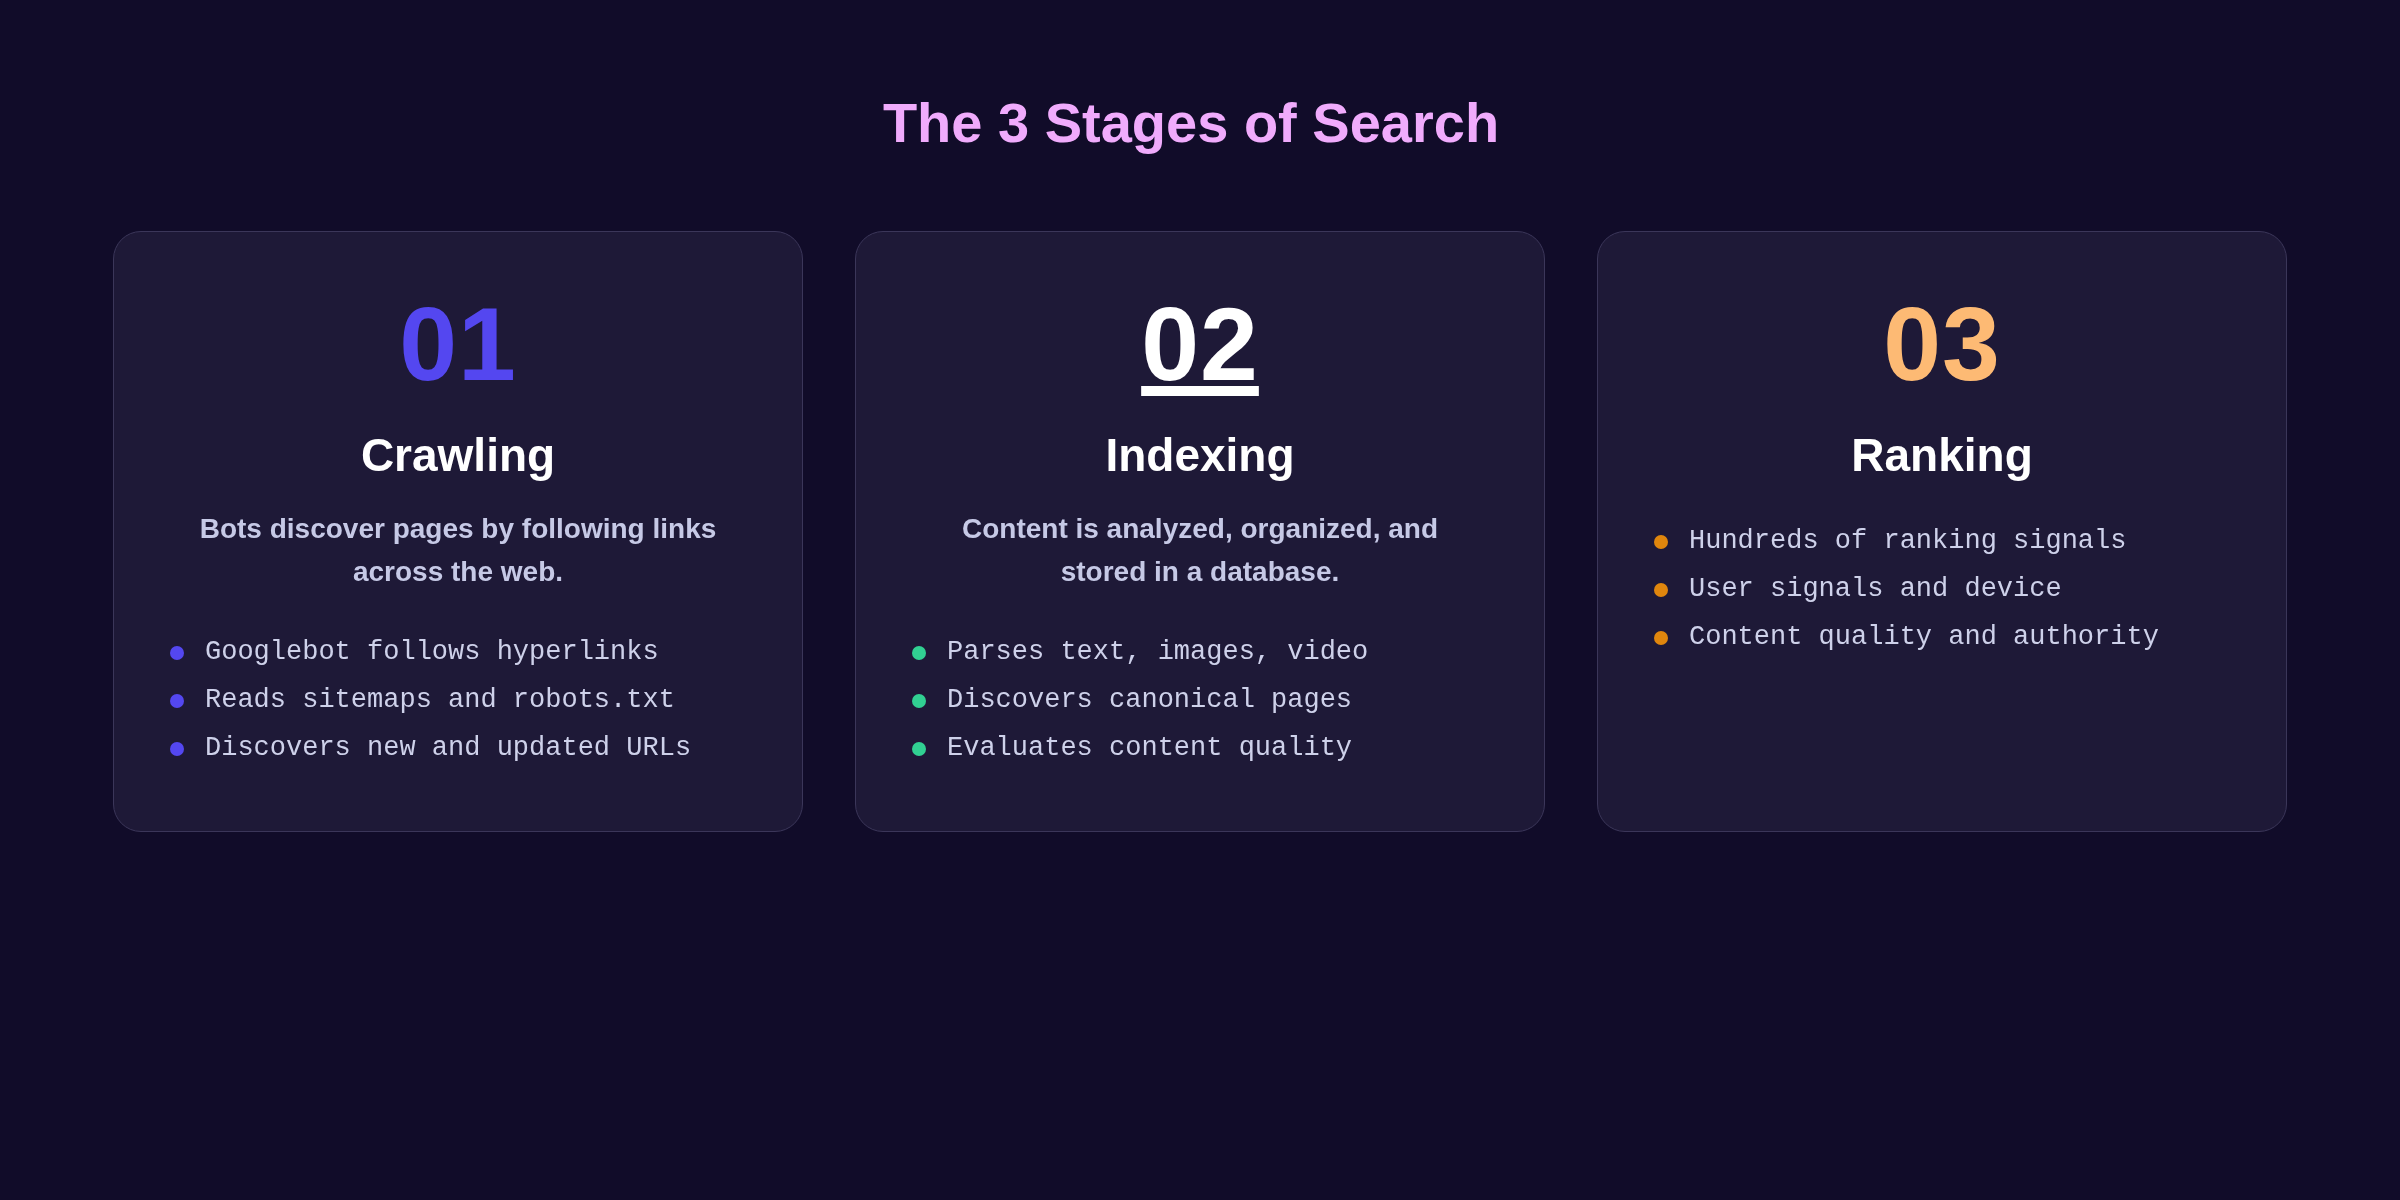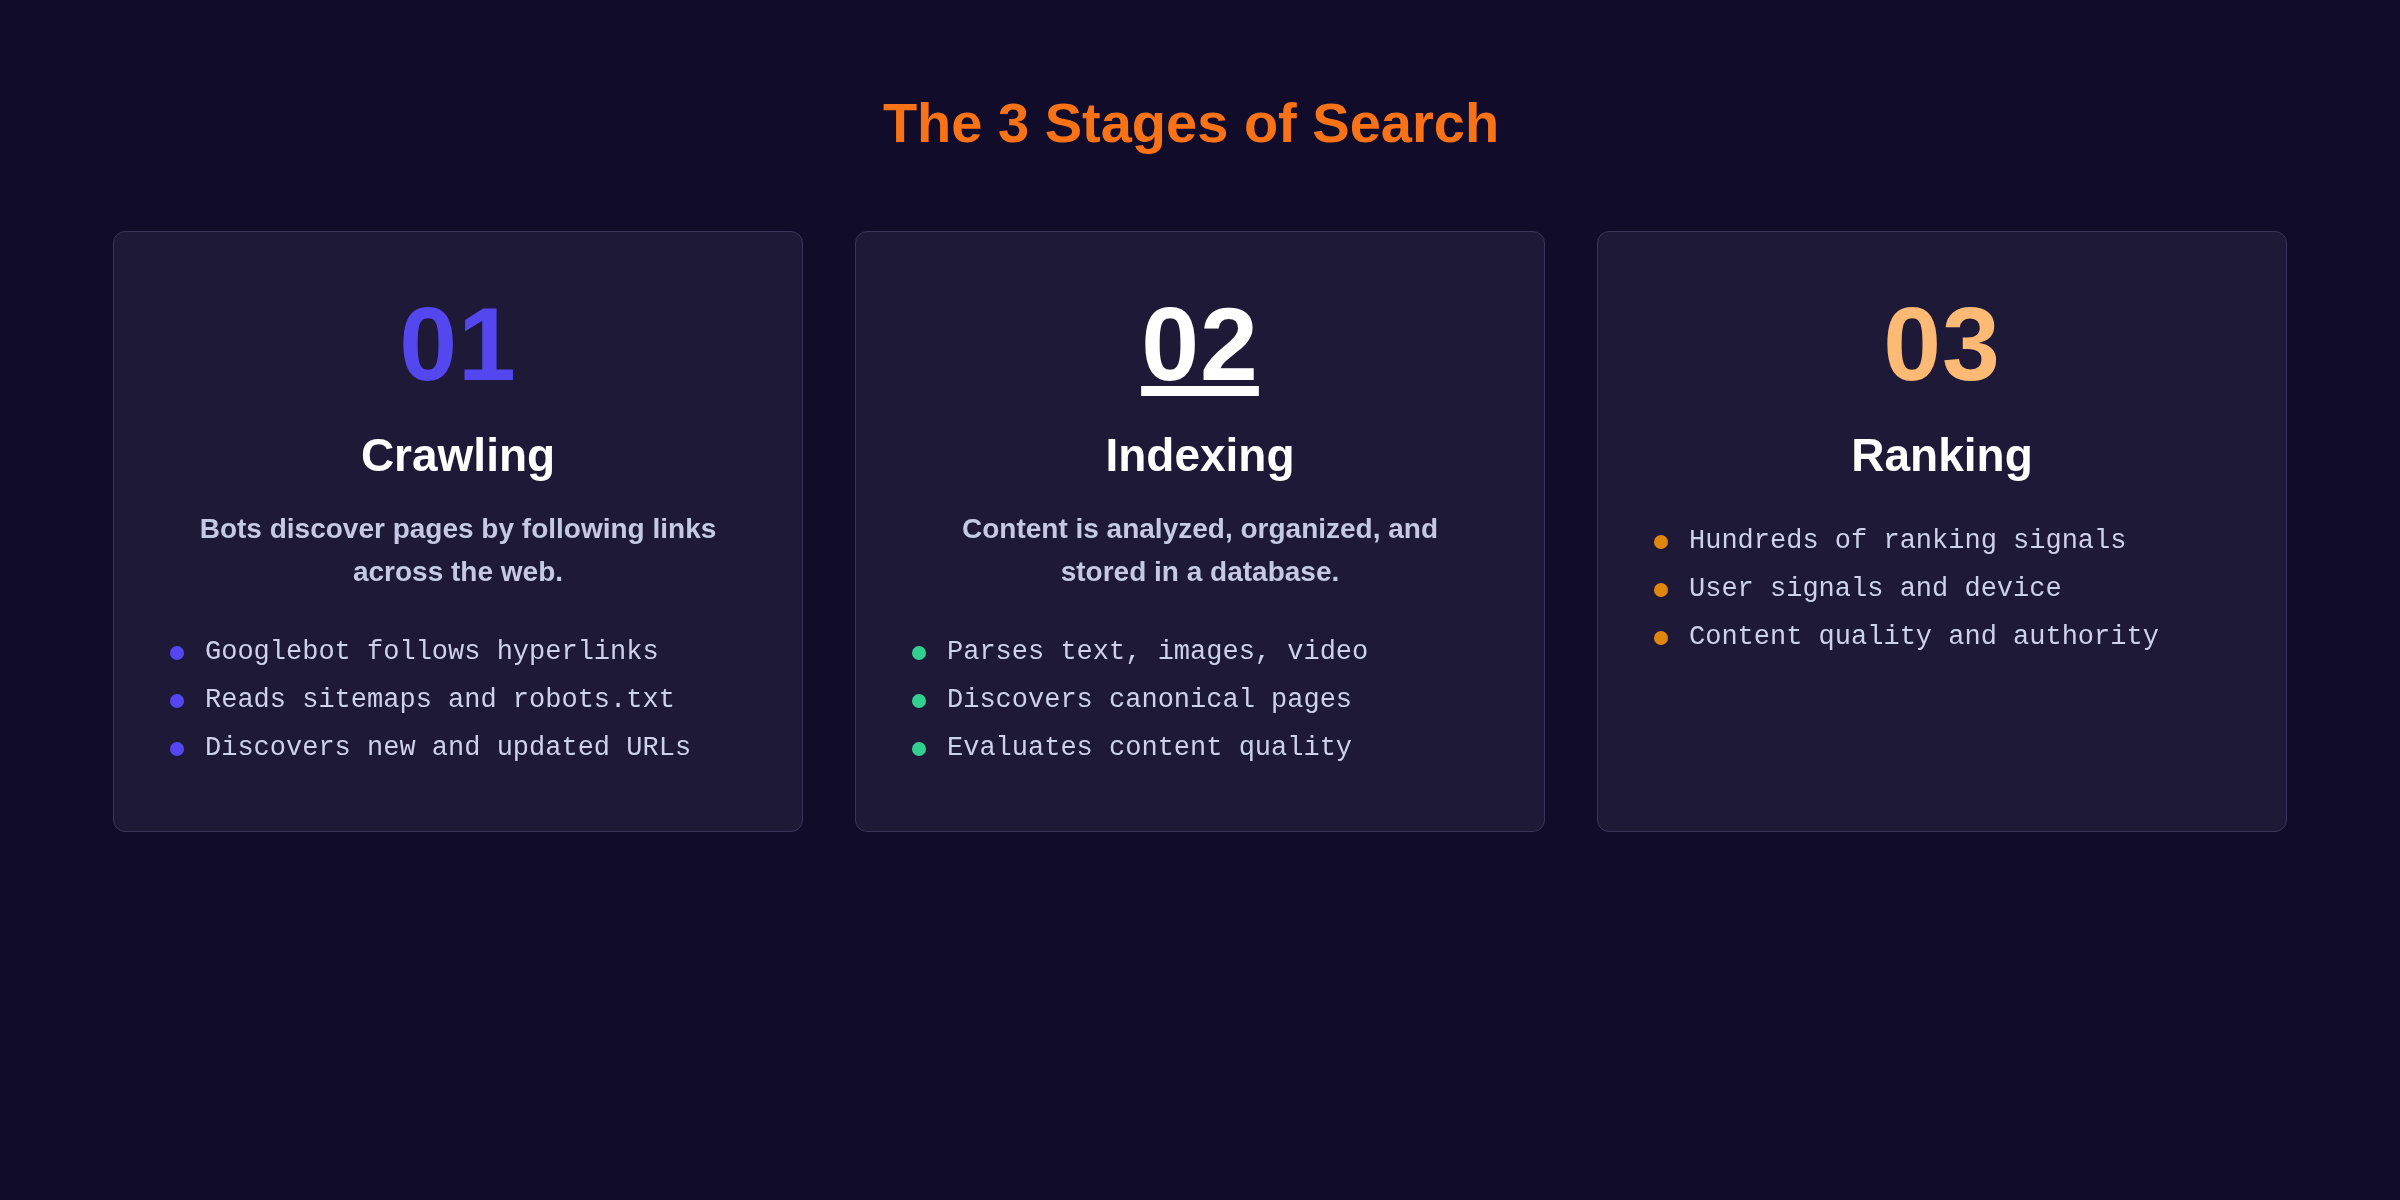--- a/index.html
+++ b/index.html
@@ -8,39 +8,39 @@
     width: 2400px;
     height: 1200px;
     background: #110c29;
     font-family: "Liberation Sans", sans-serif;
     overflow: hidden;
   }
 
   .page-title {
     margin: 90px 18px 0 0;
     text-align: center;
-    color: #f97316;
+    color: #f0abfc;
     font-size: 56px;
     font-weight: 700;
     letter-spacing: 0px;
   }
 
   .stages-grid {
     display: grid;
     grid-template-columns: repeat(3, 1fr);
     gap: 52px;
     margin: 76px 113px 0 113px;
   }
 
   .stage-card {
     box-sizing: border-box;
     height: 601px;
     background: #1e1937;
     border: 1px solid #3b3659;
-    border-radius: 12px;
+    border-radius: 28px;
     padding: 60px 56px 56px 56px;
     text-align: center;
   }
 
   .stage-number {
     font-size: 104px;
     font-weight: 800;
     line-height: 1;
     letter-spacing: 1px;
   }

